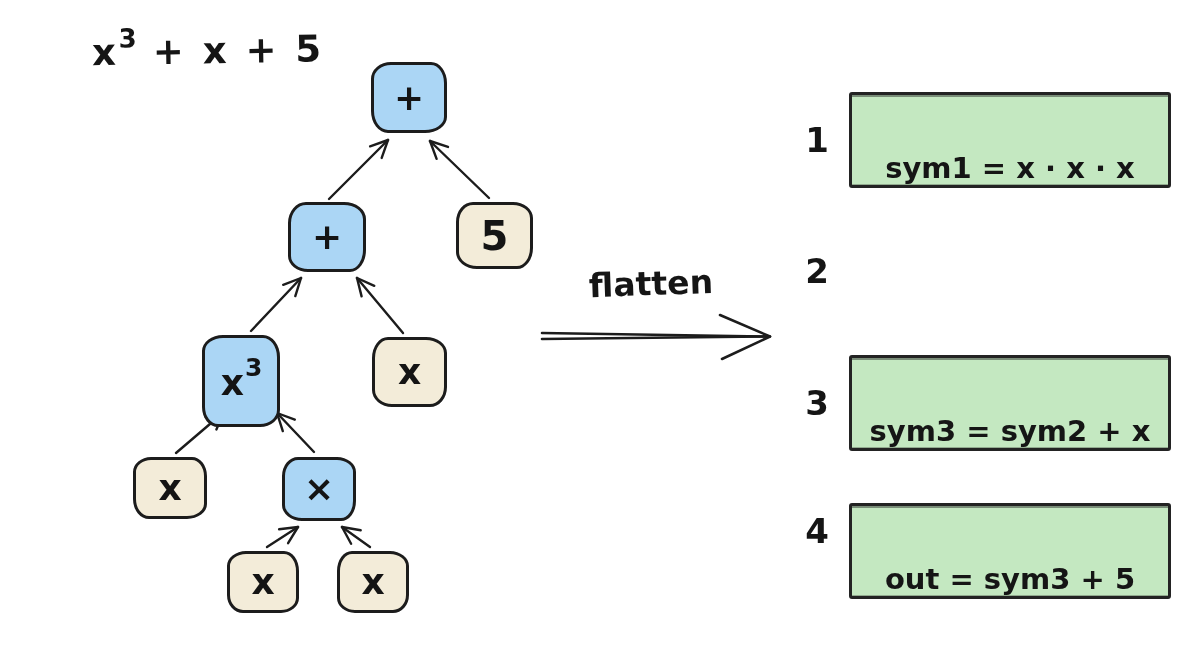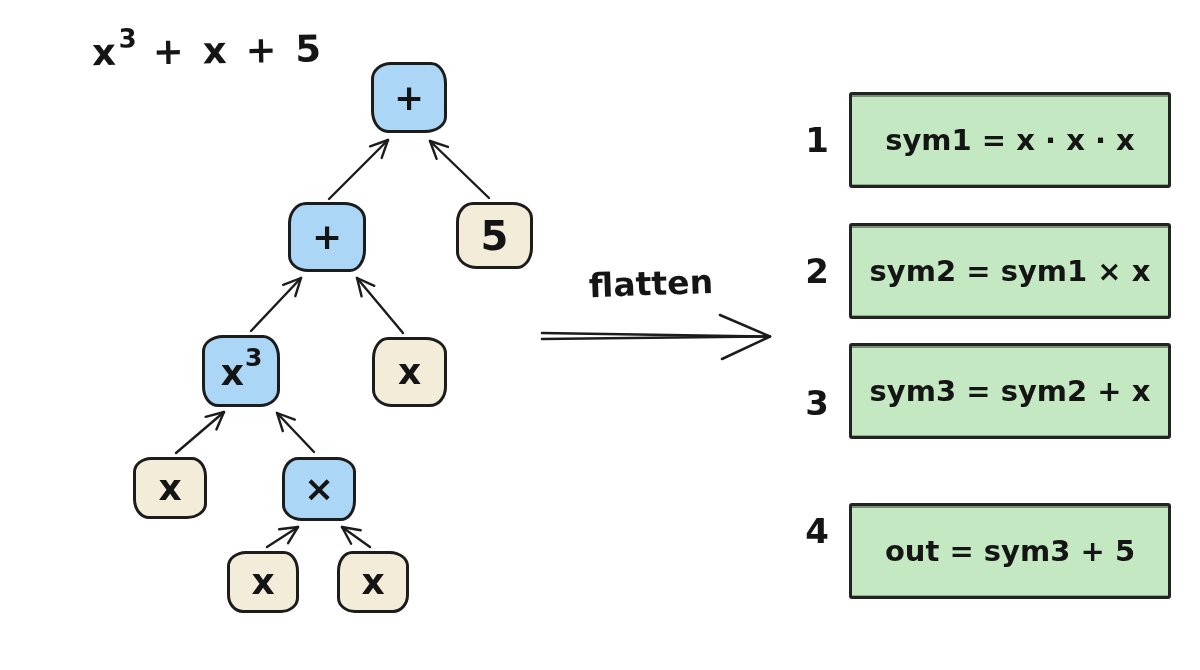--- a/index.html
+++ b/index.html
@@ -95,21 +95,21 @@
   .stepbox {
     position: absolute;
     left: 819px;
     width: 322px;
     height: 96px;
     background: var(--box-green);
     border: 3px solid #232323;
     border-radius: 3px;
     box-shadow: inset 0 2px 0 rgba(30,30,30,0.45), inset 0 -1px 0 rgba(30,30,30,0.3);
     display: flex;
-    align-items: center;
+    align-items: flex-end;
     justify-content: center;
     font-size: 29px;
     font-weight: bold;
     white-space: pre;
   }
 </style>
 </head>
 <body>
 
 <div class="canvas">
@@ -156,21 +156,21 @@
   </div>
 
   <div class="node blue" style="left:258px;top:202px;width:78px;height:70px;border-radius:18px 22px 16px 20px / 21px 17px 22px 16px">
     <span class="nlabel">+</span>
   </div>
 
   <div class="node beige" style="left:426px;top:202px;width:77px;height:67px;border-radius:17px 20px 16px 21px / 20px 16px 21px 17px">
     <span class="nlabel" style="font-size:40px">5</span>
   </div>
 
-  <div class="node blue" style="left:172px;top:335px;width:78px;height:72px;border-radius:21px 17px 20px 16px / 16px 22px 17px 20px">
+  <div class="node blue" style="left:172px;top:335px;width:78px;height:92px;border-radius:21px 17px 20px 16px / 16px 22px 17px 20px">
     <span class="nlabel"><span>x</span><sup class="nsup">3</sup></span>
   </div>
 
   <div class="node beige" style="left:342px;top:337px;width:75px;height:70px;border-radius:16px 21px 17px 20px / 21px 16px 20px 17px">
     <span class="nlabel">x</span>
   </div>
 
   <div class="node beige" style="left:103px;top:457px;width:74px;height:62px;border-radius:18px 15px 20px 16px / 15px 19px 15px 20px">
     <span class="nlabel">x</span>
   </div>
@@ -188,26 +188,23 @@
   </div>
 
   <div class="flatten-label">flatten</div>
 
   <div class="stepnum" style="top:92px">1</div>
   <div class="stepbox" style="top:92px">
     <span>sym1 = x · x · x</span>
   </div>
 
   <div class="stepnum" style="top:223px">2</div>
-  <div class="stepbox" style="top:223px">
-    <span>sym2 = sym1 × x</span>
-  </div>
 
   <div class="stepnum" style="top:355px">3</div>
-  <div class="stepbox" style="top:343px">
+  <div class="stepbox" style="top:355px">
     <span>sym3 = sym2 + x</span>
   </div>
 
   <div class="stepnum" style="top:483px">4</div>
   <div class="stepbox" style="top:503px">
     <span>out = sym3 + 5</span>
   </div>
 
 </div>
 

